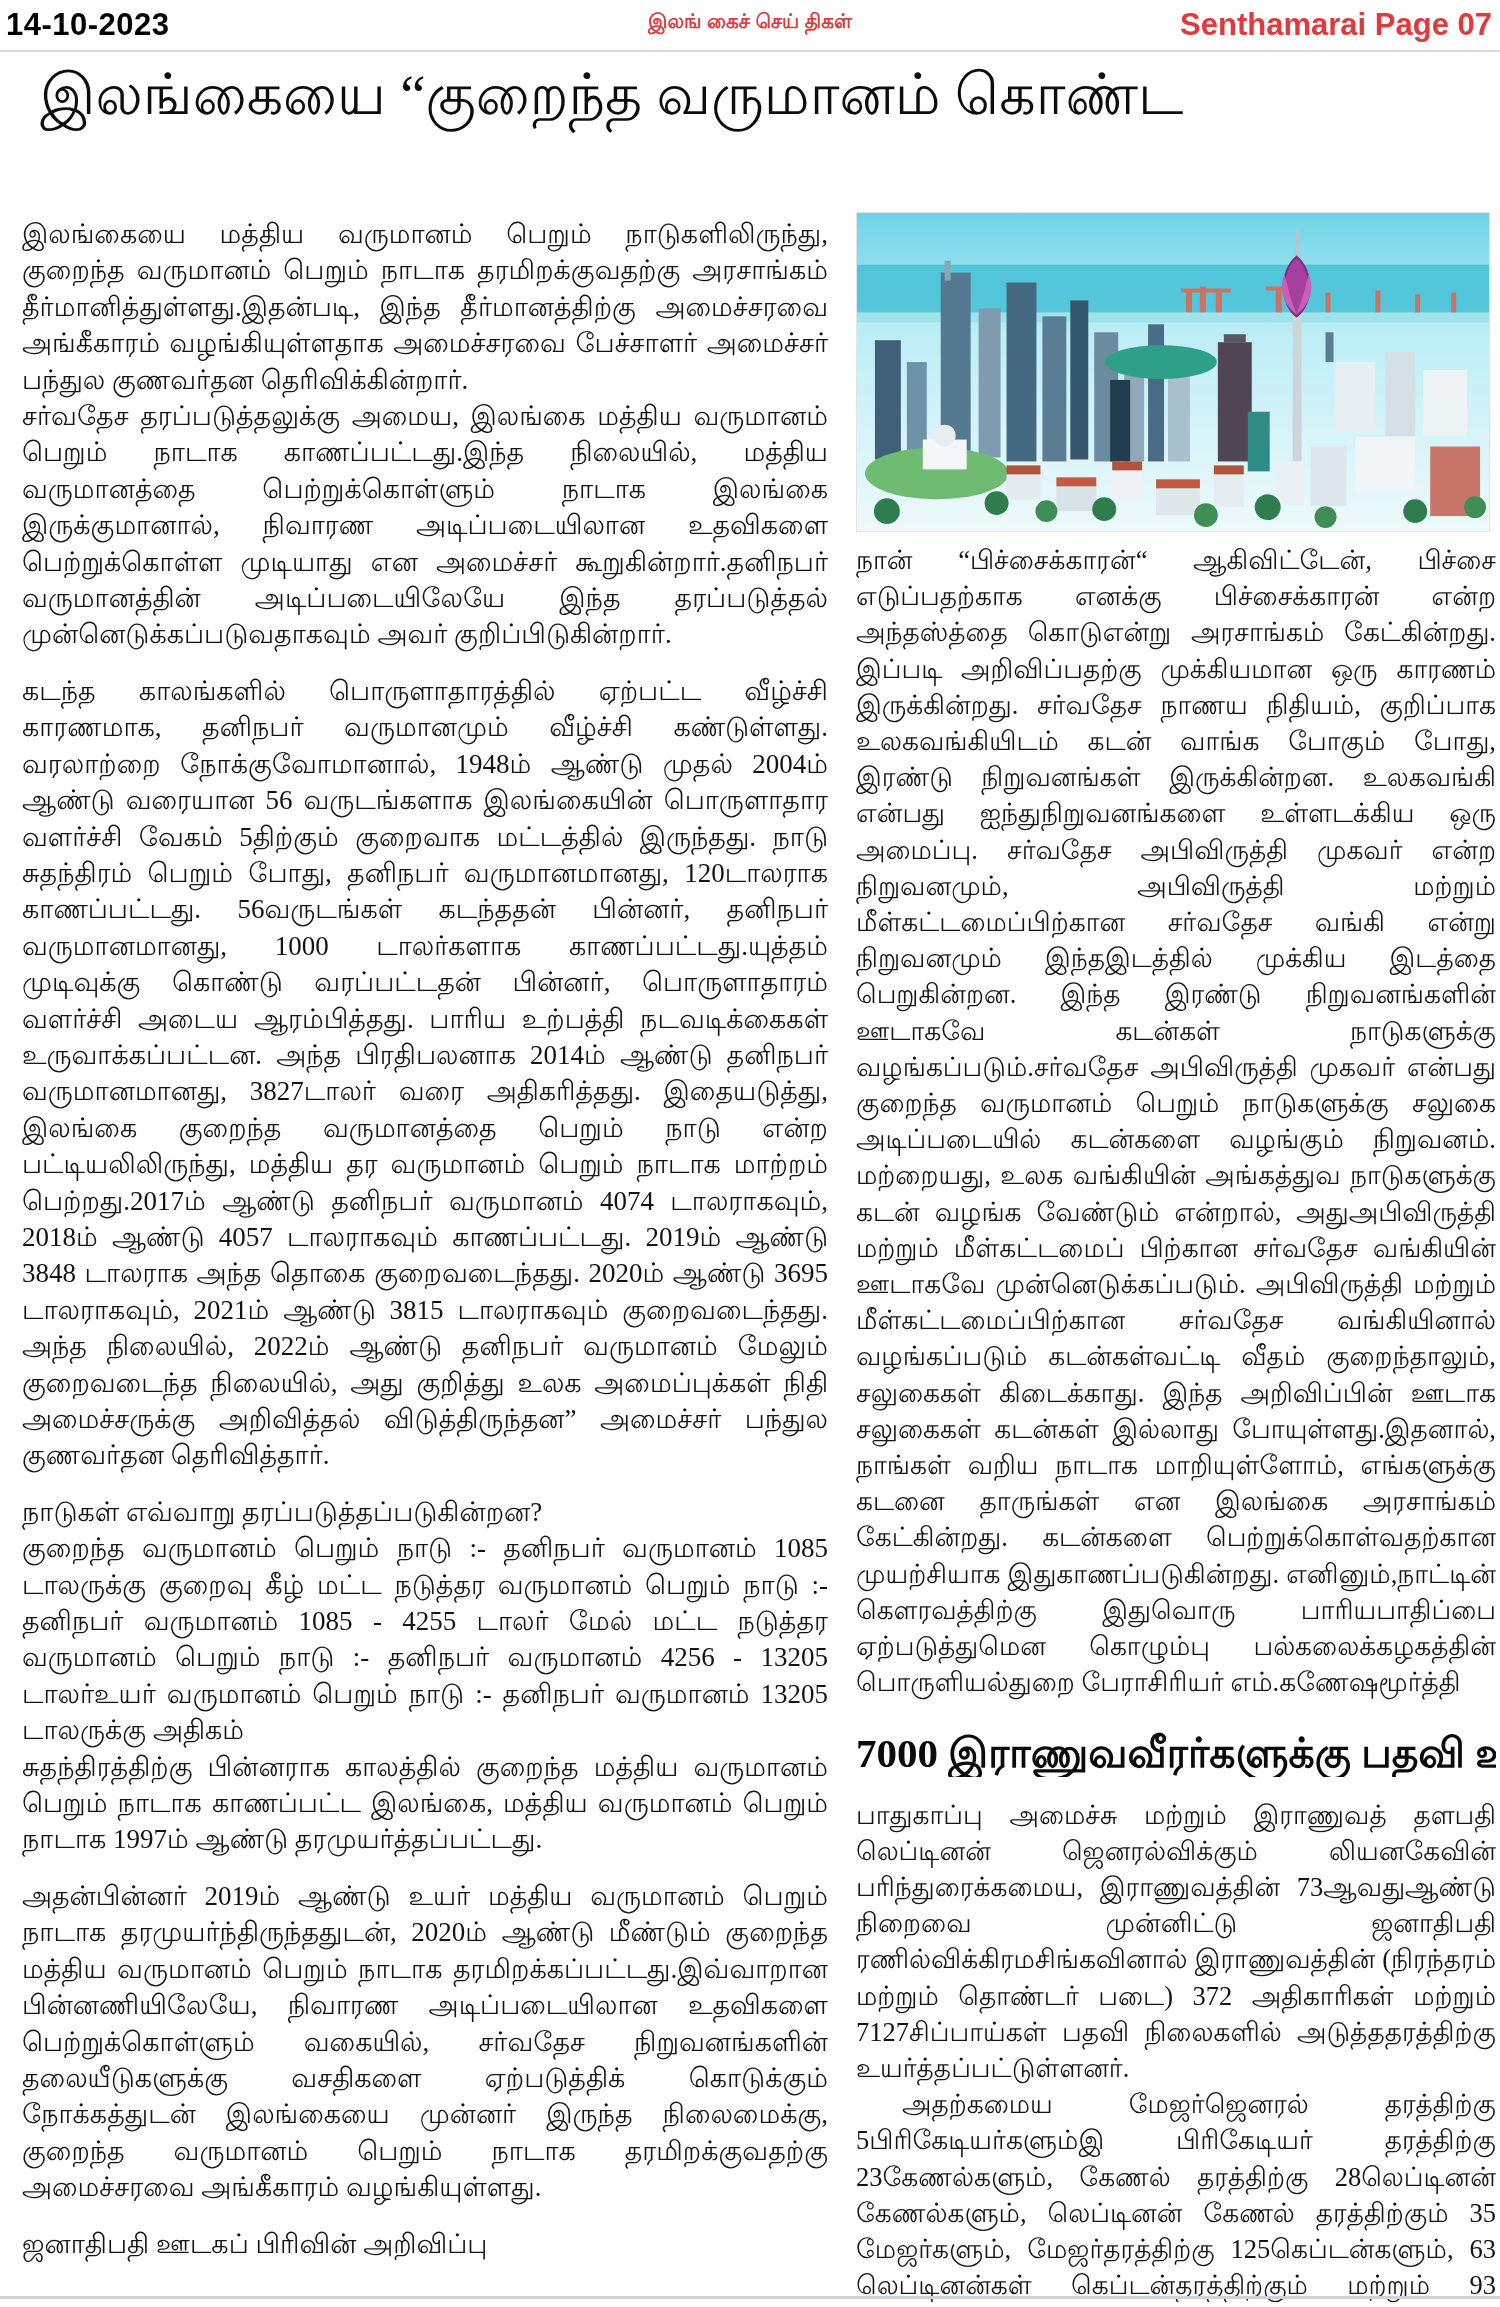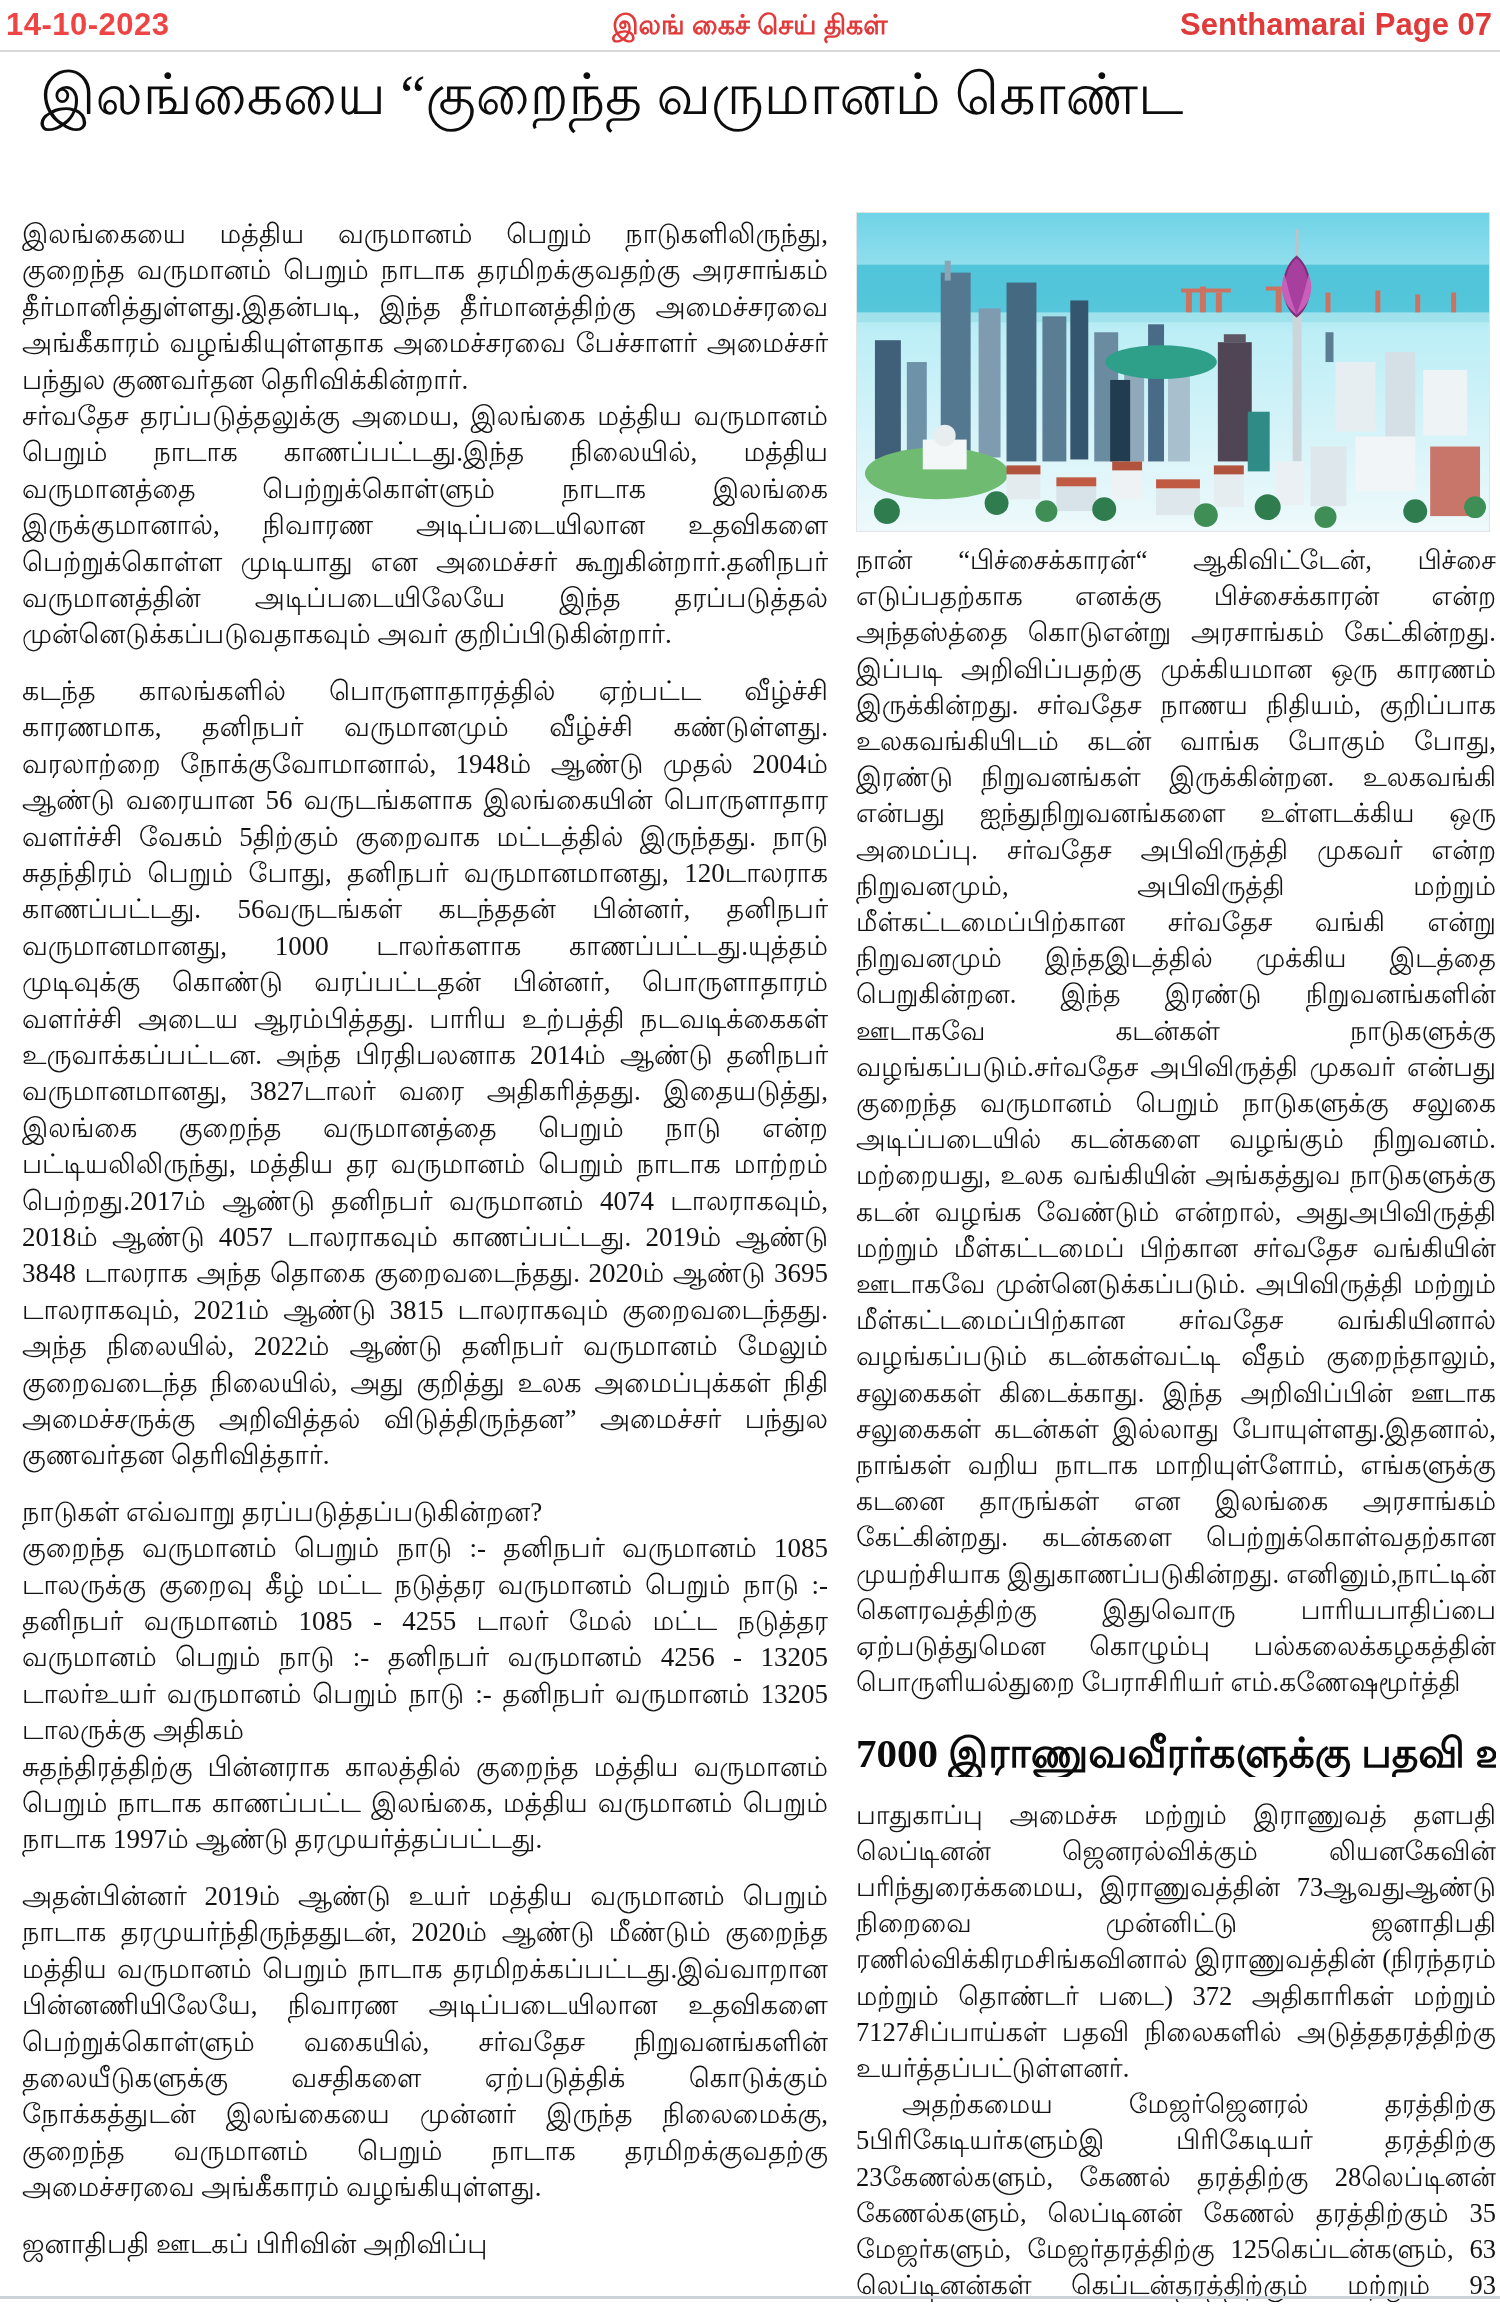--- a/index.html
+++ b/index.html
@@ -4,21 +4,21 @@
 <style>
   html,body{margin:0;padding:0;}
   body{
     width:1500px;height:2307px;position:relative;background:#ffffff;
     font-family:"Liberation Serif","DejaVu Serif",serif;color:#141414;
     overflow:hidden;
   }
   
   .masthead{position:absolute;top:0;left:0;width:1500px;height:50px;background:#fff;border-bottom:2px solid #d9d9d9;}
   .masthead .m-date{position:absolute;left:6px;top:7px;font-family:"Liberation Sans","DejaVu Sans",sans-serif;font-weight:700;font-size:31px;letter-spacing:.5px;}
-  .masthead .m-center{position:absolute;left:0;width:1500px;text-align:center;top:10px;font-family:"Liberation Sans","DejaVu Sans",sans-serif;font-weight:700;font-size:27px;}
+  .masthead .m-center{position:absolute;left:0;width:1500px;text-align:center;top:10px;font-family:"Liberation Sans","DejaVu Sans",sans-serif;font-weight:700;font-size:20px;}
   .masthead .m-brand{position:absolute;right:8px;top:7px;font-family:"Liberation Sans","DejaVu Sans",sans-serif;font-weight:700;font-size:31px;}
   
   .lead-headline{position:absolute;top:58px;left:40px;width:1440px;
     font-size:57px;line-height:74px;font-weight:400;color:#0d0d0d;}
   
   .col-left{position:absolute;left:22px;top:216px;width:806px;height:2078px;overflow:hidden;
     font-size:27px;line-height:36.4px;text-align:justify;}
   .col-right{position:absolute;left:856px;top:210px;width:640px;height:2092px;overflow:hidden;
     font-size:26.5px;line-height:36.2px;text-align:justify;}
   .blk{margin:0;}
@@ -30,21 +30,21 @@
   
   .sub-headline{font-weight:700;color:#0b0b0b;white-space:nowrap;overflow:hidden;text-align:left;}
   .army-headline{font-size:41px;line-height:48px;margin:28px 0 20px 0;}
   
   .page-bottom-rule{position:absolute;left:0;top:2296px;width:1500px;height:3px;background:#ccd3da;}
 </style>
 </head>
 <body>
 
 <div class="masthead">
-  <span class="m-date" style="color:#ef4444">14-10-2023</span>
+  <span class="m-date" style="color:#000000">14-10-2023</span>
   <span class="m-center" style="color:#e03a3a">இலங் கைச் செய் திகள்</span>
   <span class="m-brand" style="color:#e03a3a">Senthamarai Page 07</span>
 </div>
 
 <div class="lead-headline">
   <div>இலங்கையை “குறைந்த வருமானம் கொண்ட</div>
 </div>
 
 <div class="col-left">
     <p class="blk p">இலங்கையை மத்திய வருமானம் பெறும் நாடுகளிலிருந்து, குறைந்த வருமானம் பெறும் நாடாக தரமிறக்குவதற்கு அரசாங்கம் தீர்மானித்துள்ளது.இதன்படி, இந்த தீர்மானத்திற்கு அமைச்சரவை அங்கீகாரம் வழங்கியுள்ளதாக அமைச்சரவை பேச்சாளர் அமைச்சர் பந்துல குணவர்தன தெரிவிக்கின்றார்.</p>

